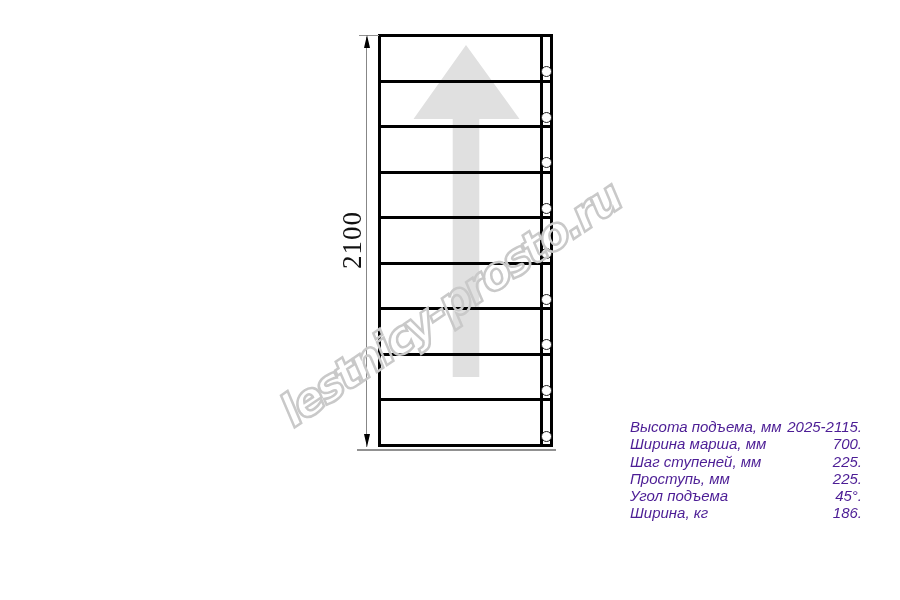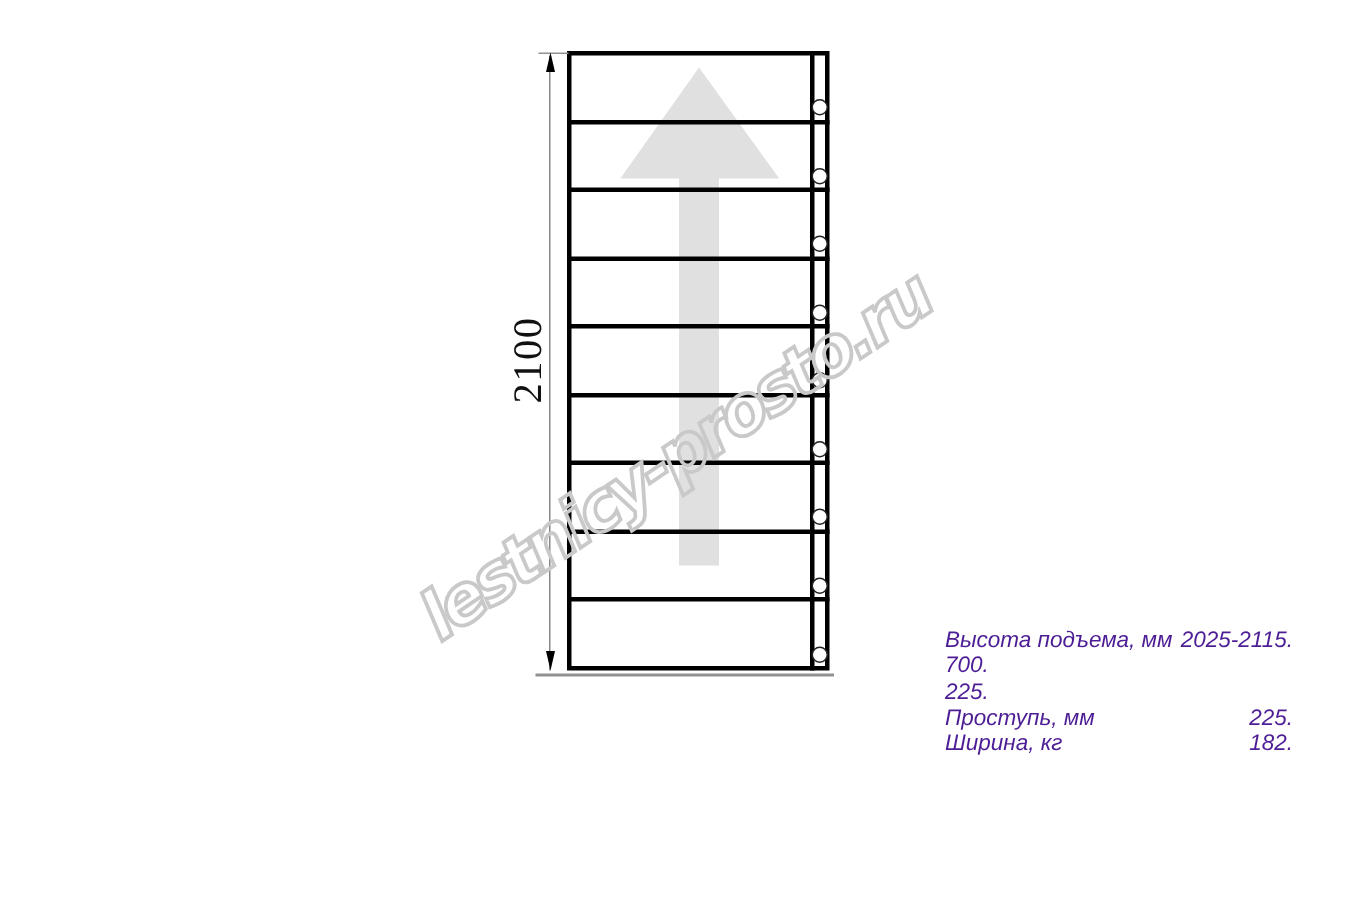--- a/index.html
+++ b/index.html
@@ -105,28 +105,34 @@
   <div class="dim-label">2100</div>
 
   <div class="watermark" style="-webkit-text-stroke: 2.5px rgb(201, 201, 201);">lestnicy-prosto.ru</div>
 
   <div class="specs" id="specs">
       <div class="spec-row">
         <span class="spec-label">Высота подъема, мм</span>
         <span class="spec-value">2025-2115.</span>
       </div>
       <div class="spec-row">
+        <span class="spec-label">Ширина марша, мм</span>
         <span class="spec-value">700.</span>
       </div>
       <div class="spec-row">
+        <span class="spec-label">Шаг ступеней, мм</span>
         <span class="spec-value">225.</span>
       </div>
       <div class="spec-row">
         <span class="spec-label">Проступь, мм</span>
         <span class="spec-value">225.</span>
       </div>
       <div class="spec-row">
+        <span class="spec-label">Угол подъема</span>
+        <span class="spec-value">45°.</span>
+      </div>
+      <div class="spec-row">
         <span class="spec-label">Ширина, кг</span>
-        <span class="spec-value">182.</span>
+        <span class="spec-value">186.</span>
       </div>
     </div>
 
 </div>
 
 </body></html>

